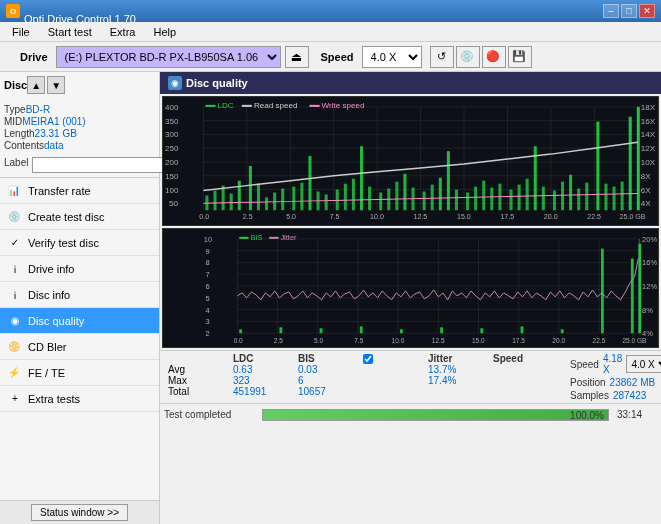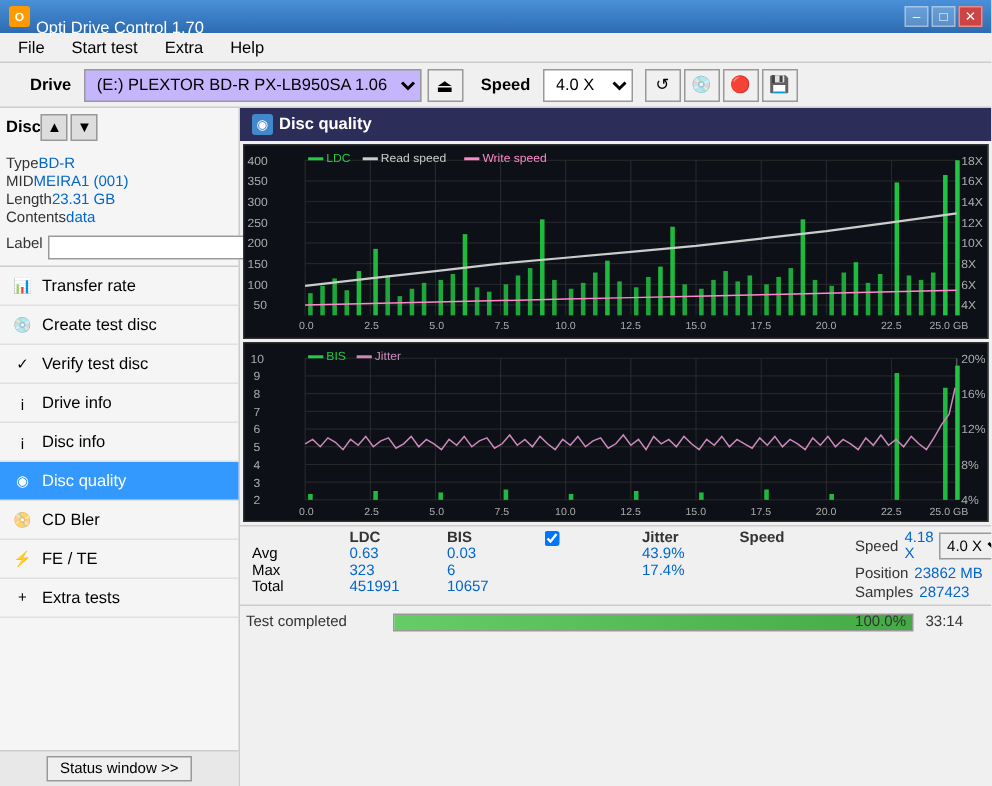--- a/index.html
+++ b/index.html
@@ -71,21 +71,21 @@
     
     .progress-area { background: #f0f0f0; border-top: 1px solid #ccc; height: 22px; display: flex; align-items: center; padding: 0 4px; gap: 8px; }
     .progress-bar-container { flex: 1; height: 12px; background: #e0e0e0; border: 1px solid #999; position: relative; }
     .progress-bar-fill { height: 100%; background: linear-gradient(to right, #66cc66, #44aa44); }
     .progress-text { font-size: 10px; color: #333; position: absolute; right: 4px; top: 50%; transform: translateY(-50%); }
     
     
     .chart-svg { width: 100%; height: 100%; }
     
     .chart-top { position: relative; height: 130px; background: #0d1117; margin: 2px 2px 1px 2px; border: 1px solid #333; }
-    .chart-bottom { position: relative; height: 120px; background: #0d1117; margin: 1px 2px 2px 2px; border: 1px solid #333; }
+    .chart-bottom { position: relative; height: 120px; background: #0d1117; margin: 1px 2px 2px 2px; border: 1px solid #333; padding-left: 37px; }
   </style>
 </head>
 <body>
 
 <div class="title-bar">
   <div class="title-bar-left">
     <div class="title-bar-icon">O</div>
     <span class="title-bar-text">Opti Drive Control 1.70</span>
   </div>
   <div class="title-bar-controls">
@@ -416,21 +416,21 @@
             <input type="checkbox" checked="" style="width: 10px; height: 10px;">
           </span>
           <span class="stats-cell header">Jitter</span>
           <span class="stats-cell header">Speed</span>
         </div>
         <div class="stats-row">
           <span class="stats-cell">Avg</span>
           <span class="stats-cell blue">0.63</span>
           <span class="stats-cell blue">0.03</span>
           <span class="stats-cell" style="width:20px;"></span>
-          <span class="stats-cell blue">43.9%</span>
+          <span class="stats-cell blue">13.7%</span>
         </div>
         <div class="stats-row">
           <span class="stats-cell">Max</span>
           <span class="stats-cell blue">323</span>
           <span class="stats-cell blue">6</span>
           <span class="stats-cell" style="width:20px;"></span>
           <span class="stats-cell blue">17.4%</span>
         </div>
         <div class="stats-row">
           <span class="stats-cell">Total</span>

